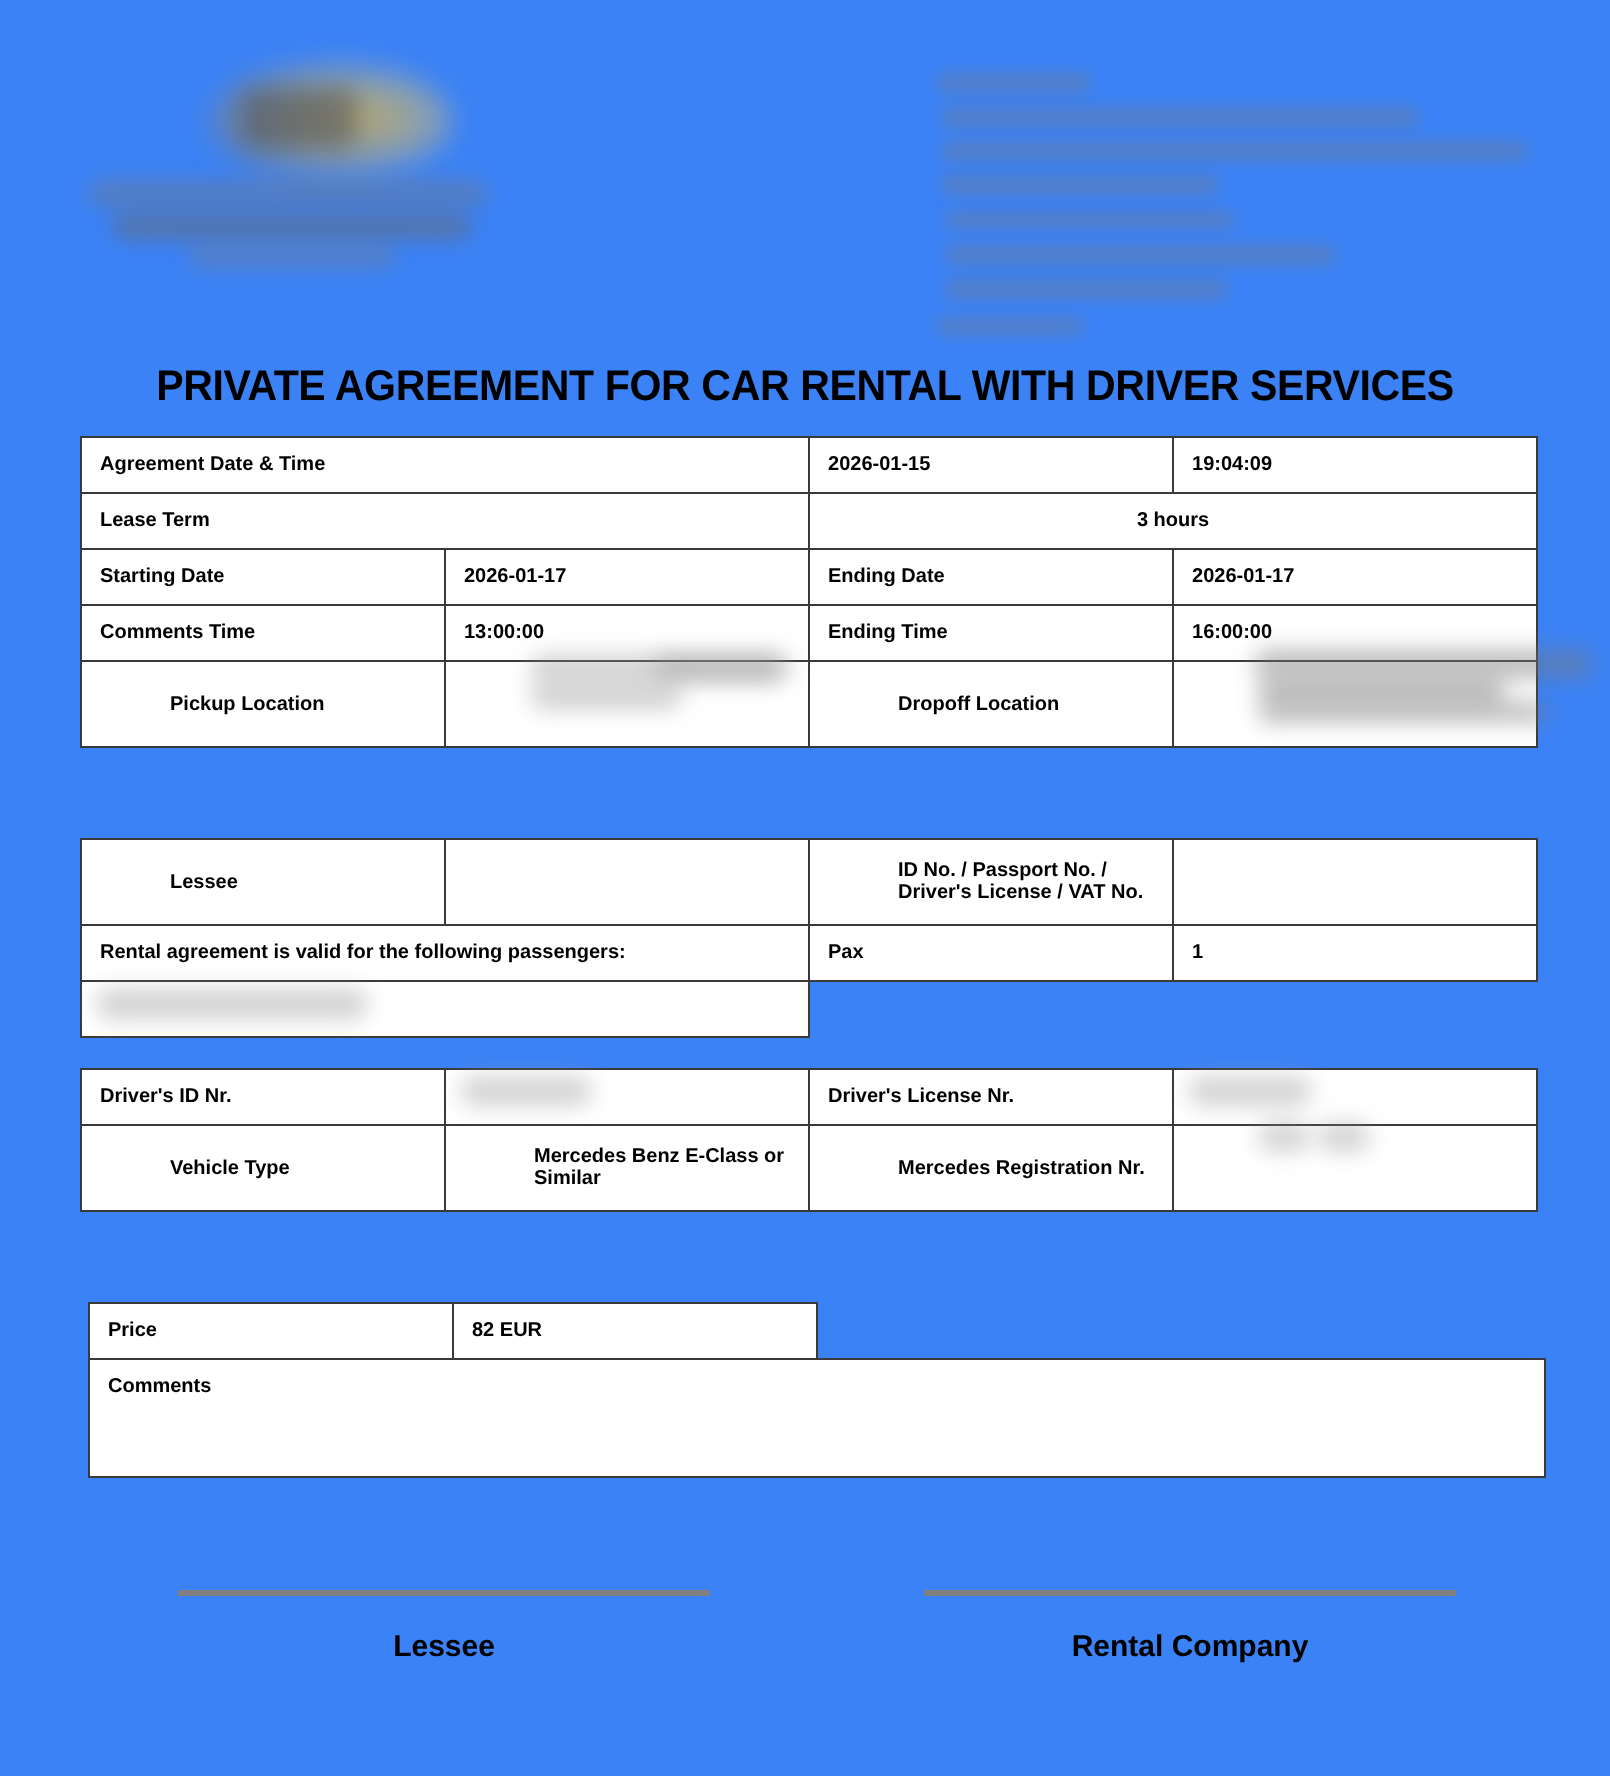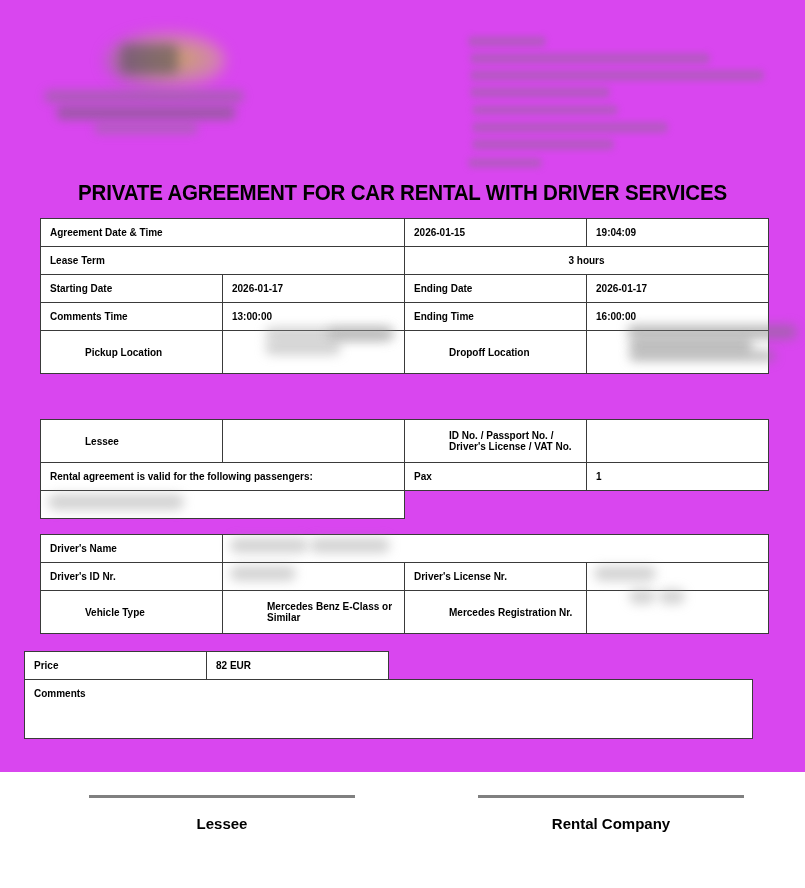--- a/index.html
+++ b/index.html
@@ -12,22 +12,22 @@
     height: 888px;
     position: relative;
     font-family: "Liberation Sans", sans-serif;
     color: #000000;
     overflow: hidden;
   }
 
   .page {
     position: relative;
     width: 805px;
-    height: 772px;
-    background: #d946ef;
+    height: 888px;
+    background: #3b82f6;
   }
 
   
   .letterhead {
     position: absolute;
     top: 0;
     left: 0;
     width: 805px;
     height: 172px;
   }
@@ -124,21 +124,21 @@
   }
   .tbl td.lbl { font-weight: bold; }
   .tbl td.val { font-weight: bold; }
   .tbl td.ctr { text-align: center; }
   .tbl td.noborder { border: none; background: transparent; }
   .tbl td.tall { height: 30px; padding-left: 44px; }
 
   #table-agreement { left: 40px; top: 218px; width: 728px; }
   #table-lessee    { left: 40px; top: 419px; width: 728px; }
   #table-vehicle   { left: 40px; top: 534px; width: 728px; }
-  #table-price     { left: 24px; top: 651px; width: 728px; }
+  #table-price     { left: 44px; top: 651px; width: 728px; }
 
   
   .redact {
     position: relative;
     display: block;
     overflow: visible;
   }
   .redact i {
     display: block;
     position: absolute;
@@ -155,21 +155,21 @@
     left: 0;
     width: 805px;
     height: 60px;
   }
   .sig {
     position: absolute;
     width: 266px;
     text-align: center;
   }
   .sig.left  { left: 89px; }
-  .sig.right { left: 478px; }
+  .sig.right { left: 462px; }
   .sig-line {
     height: 3px;
     background: #808080;
     width: 100%;
   }
   .sig-label {
     margin-top: 17px;
     font-size: 15px;
     font-weight: bold;
     font-family: "Liberation Sans Narrow", "Liberation Sans", sans-serif;
@@ -290,29 +290,20 @@
 
   <table class="tbl" id="table-vehicle">
     <colgroup>
       <col style="width:182px">
         <col style="width:182px">
         <col style="width:182px">
         <col style="width:182px">
     </colgroup>
     <tbody>
       <tr>
-        <td class="lbl">Driver's Name</td>
-        <td colspan="3">
-          <span class="redact" style="height:14px;">
-            <i style="left:-2px; top:-4px; width:78px; height:15px;"></i>
-            <i style="left:78px; top:-4px; width:80px; height:15px;"></i>
-          </span>
-        </td>
-      </tr>
-      <tr>
         <td class="lbl">Driver's ID Nr.</td>
         <td>
           <span class="redact" style="height:14px;">
             <i style="left:-2px; top:-4px; width:66px; height:15px;"></i>
           </span>
         </td>
         <td class="lbl">Driver's License Nr.</td>
         <td>
           <span class="redact" style="height:14px;">
             <i style="left:-2px; top:-4px; width:62px; height:15px;"></i>

